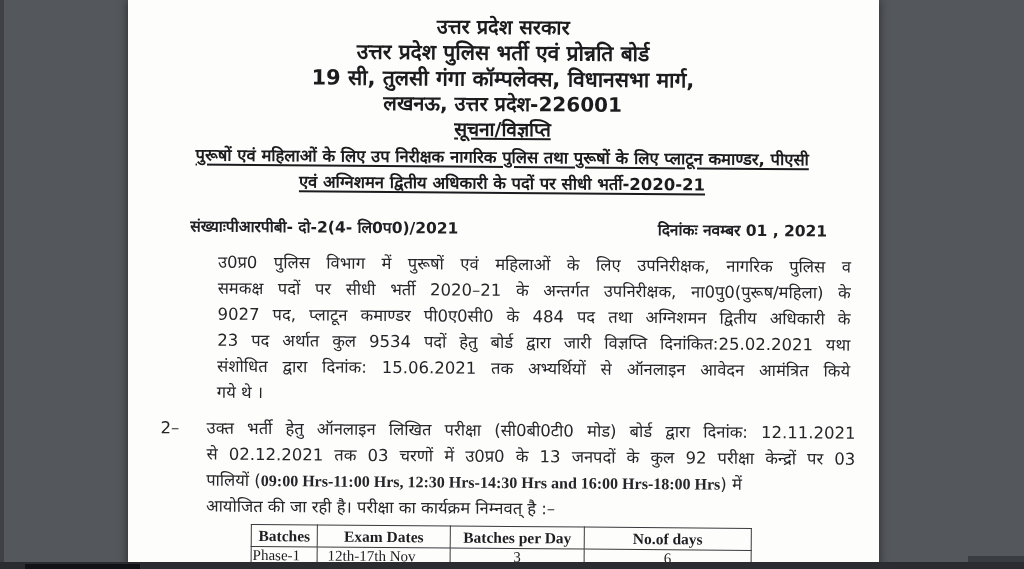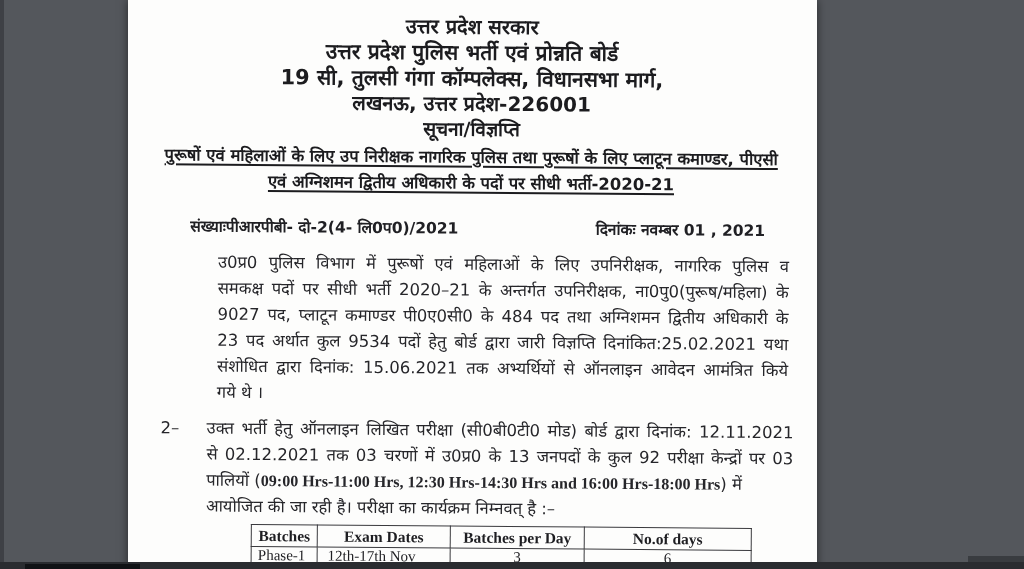--- a/index.html
+++ b/index.html
@@ -8,40 +8,40 @@
 
   .stage {
     position:relative; width:1024px; height:569px;
     background:#54575c; overflow:hidden;
   }
   .edge-strip {
     position:absolute; left:0; top:0; width:4px; height:100%;
     background:#3e4045;
   }
   .page {
-    position:absolute; left:128px; top:0; width:689px; height:569px;
+    position:absolute; left:128px; top:0; width:751px; height:569px;
     background:#fdfdfc;
     box-shadow:0 0 9px rgba(0,0,0,0.55);
     overflow:hidden;
   }
   .scan {
     position:absolute; inset:0;
     transform:rotate(0.45deg); transform-origin:384px 0;
     color:#26262a;
   }
 
   
   .doc-header { padding-top:14px; text-align:center; font-weight:bold; color:#1c1c1f; }
   .h-line1 { font-size:20px; line-height:26px; }
   .h-line2 { font-size:21px; line-height:26px; }
   .h-line3 { font-size:21px; line-height:26px; }
   .h-line4 { font-size:20px; line-height:25px; }
   .h-notice {
     font-size:19px; line-height:25px; display:inline-block;
-    text-decoration-thickness:2px; text-underline-offset:2px;
+    text-decoration:underline; text-decoration-thickness:2px; text-underline-offset:2px;
   }
 
   
   .doc-title {
     margin-top:3px; text-align:center; font-weight:bold; color:#1c1c1f;
     font-size:16.5px; line-height:26px; padding:0 10px;
   }
   .doc-title .t-line {
     text-decoration:underline; text-decoration-thickness:1.5px; text-underline-offset:3px;
   }
@@ -80,21 +80,21 @@
     border:1.6px solid #3a3a3e;
   }
   .sched-table th {
     font-size:15.5px; font-weight:bold; height:22px; padding:0 6px; text-align:center;
   }
   .sched-table td { font-size:15px; height:17px; padding:0 6px; }
   .col-phase  { width:66px; }
   .col-dates  { width:133px; }
   .col-batch  { width:134px; }
   .col-days   { width:167px; }
-  td.cell-phase { text-align:center; padding-left:1px; }
+  td.cell-phase { text-align:left; padding-left:1px; }
   td.cell-dates { text-align:left; padding-left:10px; }
   td.cell-batch, td.cell-days { text-align:center; }
 
   
   .bottom-bar {
     position:absolute; left:0; bottom:0; width:1024px; height:7px;
     background:#2a2c30; z-index:5;
   }
   .bottom-bar-dark {
     position:absolute; left:25px; bottom:0; width:115px; height:5px;

